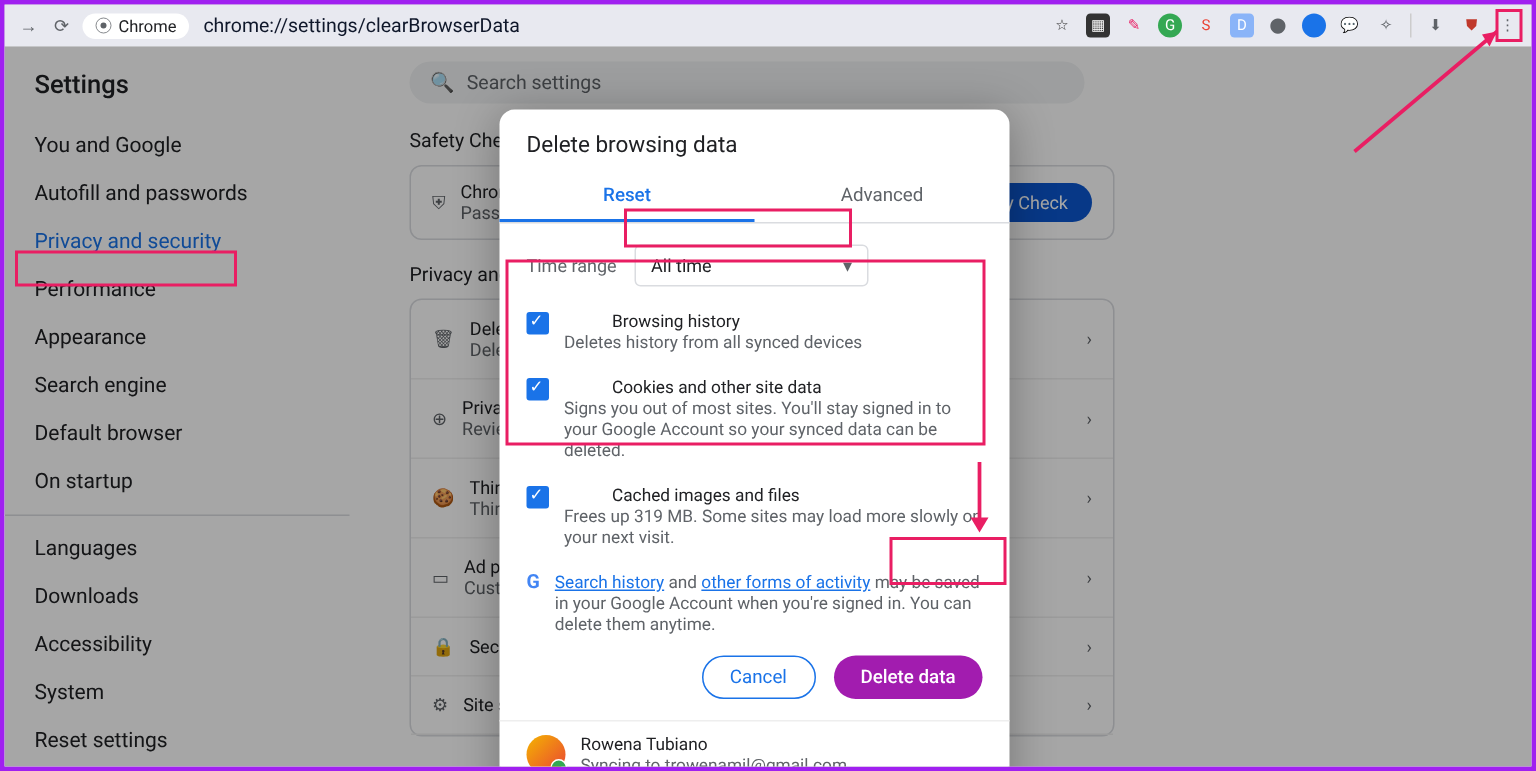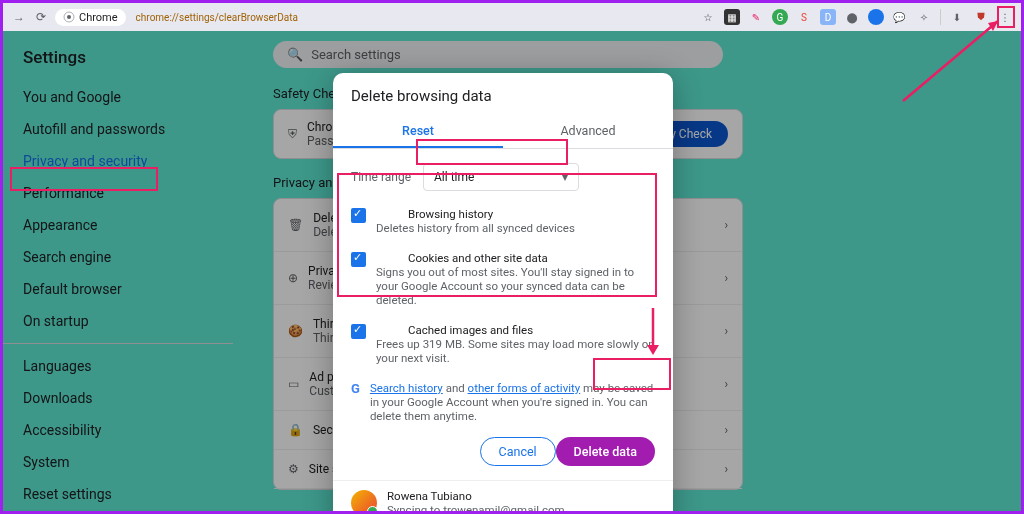--- a/index.html
+++ b/index.html
@@ -2,26 +2,26 @@
 <html><head>
 <meta charset="utf-8">
 <style>
   * { box-sizing: border-box; margin: 0; padding: 0; font-family: 'Segoe UI', Roboto, Arial, sans-serif; }
   body { width: 1024px; height: 514px; overflow: hidden; background: #d7d7d8; position: relative; border: 3px solid #a020f0; }
 
   
   .browser-bar { height: 28px; background: #e8e9f0; display: flex; align-items: center; padding: 0 8px; gap: 6px; font-size: 12px; color: #333; }
   .nav-icon { width: 16px; height: 16px; display:flex; align-items:center; justify-content:center; color:#5f6368; }
   .addr-chip { background:#fff; border-radius: 12px; padding: 2px 8px; display:flex; align-items:center; gap:4px; font-size:11px; color:#202124; }
-  .addr-url { font-size:10px; color:#a16207; margin-left:4px; flex:1; }
+  .addr-url { font-size:13px; color:#0f172a; margin-left:4px; flex:1; }
   .ext-icons { display:flex; gap:8px; align-items:center; }
   .ext-dot { width:16px; height:16px; border-radius:3px; display:flex; align-items:center; justify-content:center; font-size:10px; }
 
   
-  .page { display:flex; height: calc(100% - 28px); background:#5eead4; position:relative; }
+  .page { display:flex; height: calc(100% - 28px); background:#ffffff; position:relative; }
   .overlay { position:absolute; inset:0; background: rgba(0,0,0,0.35); }
 
   
   .sidebar { width: 230px; padding: 12px 0; }
   .settings-h { font-size: 17px; font-weight: 500; padding: 4px 20px 14px; color:#202124; }
   .sb-item { font-size: 14px; color:#202124; padding: 8px 20px; cursor:pointer; }
   .sb-item.active { color:#1a73e8; }
   .sb-divider { height:1px; background:#dadce0; margin:6px 0; }
 
   
@@ -43,21 +43,21 @@
   .time-row { display:flex; align-items:center; gap:12px; padding: 14px 18px 8px; font-size:12px; color:#5f6368; }
   .select { border:1px solid #dadce0; border-radius:4px; padding:6px 10px; width:156px; display:flex; justify-content:space-between; align-items:center; color:#202124; }
   .chk-row { display:flex; gap:10px; padding: 8px 18px; font-size:11.5px; }
   .chk { width:15px; height:15px; background:#1a73e8; border-radius:2px; flex-shrink:0; margin-top:1px; position:relative; }
   .chk::after { content:'✓'; color:#fff; font-size:11px; position:absolute; top:-1px; left:2px; }
   .chk-text .t1 { color:#202124;margin-left:32px; }
   .chk-text .t2 { color:#5f6368; }
   .g-row { display:flex; gap:10px; padding:8px 18px; font-size:11.5px; color:#5f6368; }
   .g-logo { font-weight:bold; font-size:13px; }
   .g-row a { color:#1a73e8; text-decoration:underline; }
-  .btns { display:flex; justify-content:flex-end; gap:0; padding: 6px 18px 14px; }
+  .btns { display:flex; justify-content:flex-end; gap:12px; padding: 6px 18px 14px; }
   .btn-cancel { border:1px solid #1a73e8; color:#1a73e8; background:#fff; padding:6px 18px; border-radius:18px; font-size:12.5px; }
   .btn-delete { background:#a21caf; color:#fff; padding:6px 18px; border-radius:18px; font-size:12.5px; font-weight:500; border:none; }
   .sync-row { display:flex; gap:10px; padding:8px 18px; font-size:11.5px; align-items:center; border-top:1px solid #eee; }
   .avatar { width:26px; height:26px; border-radius:50%; background:linear-gradient(135deg,#f4b400,#ea4335); position:relative; }
   .avatar::after { content:''; width:9px; height:9px; background:#34a853; border-radius:50%; border:1.5px solid #fff; position:absolute; bottom:-1px; right:-1px; }
 
   
   .hl { position:absolute; border:2.5px solid #e91e63; z-index:20; pointer-events:none; }
   .arrow { position:absolute; z-index:20; pointer-events:none; }
 </style>

